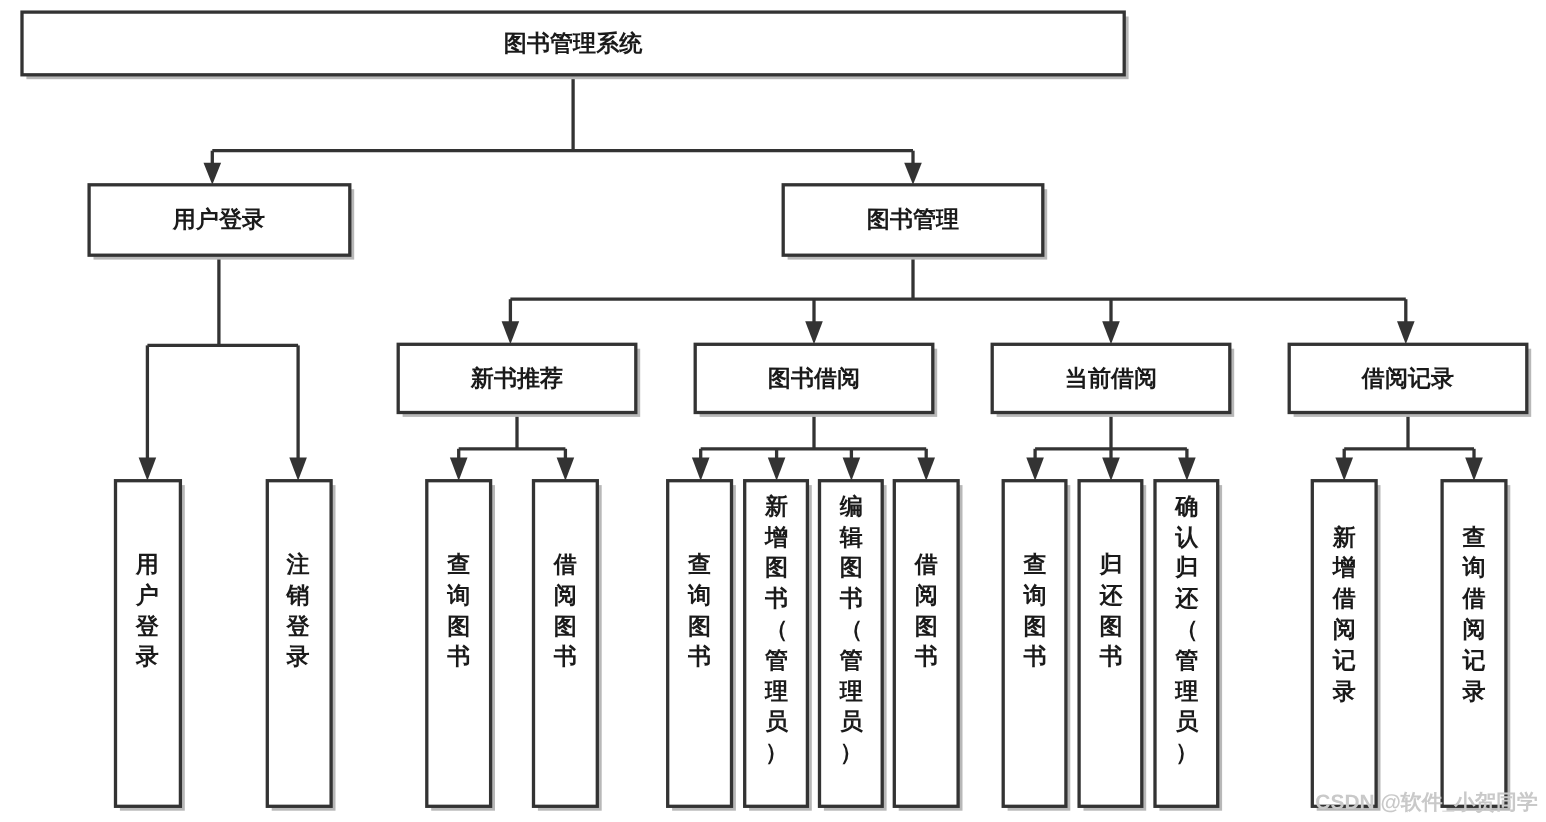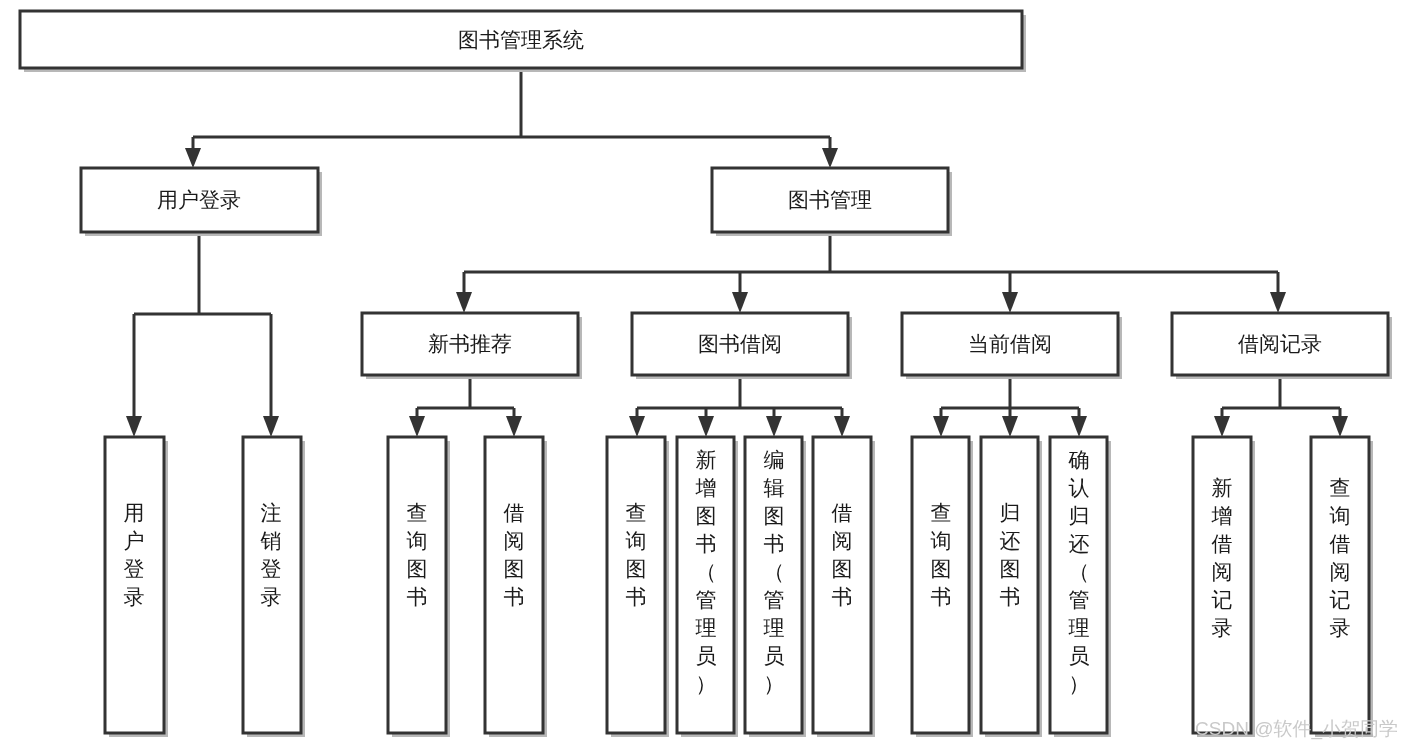--- a/index.html
+++ b/index.html
@@ -13,20 +13,21 @@
     font-family: "Liberation Sans", "DejaVu Sans", sans-serif;
     overflow: hidden;
     position: relative;
   }
   #diagram-root {
     position: absolute;
     left: 0;
     top: 0;
     width: 1405px;
     height: 747px;
+    font-weight: bold;
   }
   svg.flow {
     display: block;
     width: 1405px;
     height: 747px;
   }
   .node-rect {
     fill: #ffffff;
     stroke: #333333;
     stroke-width: 3;

